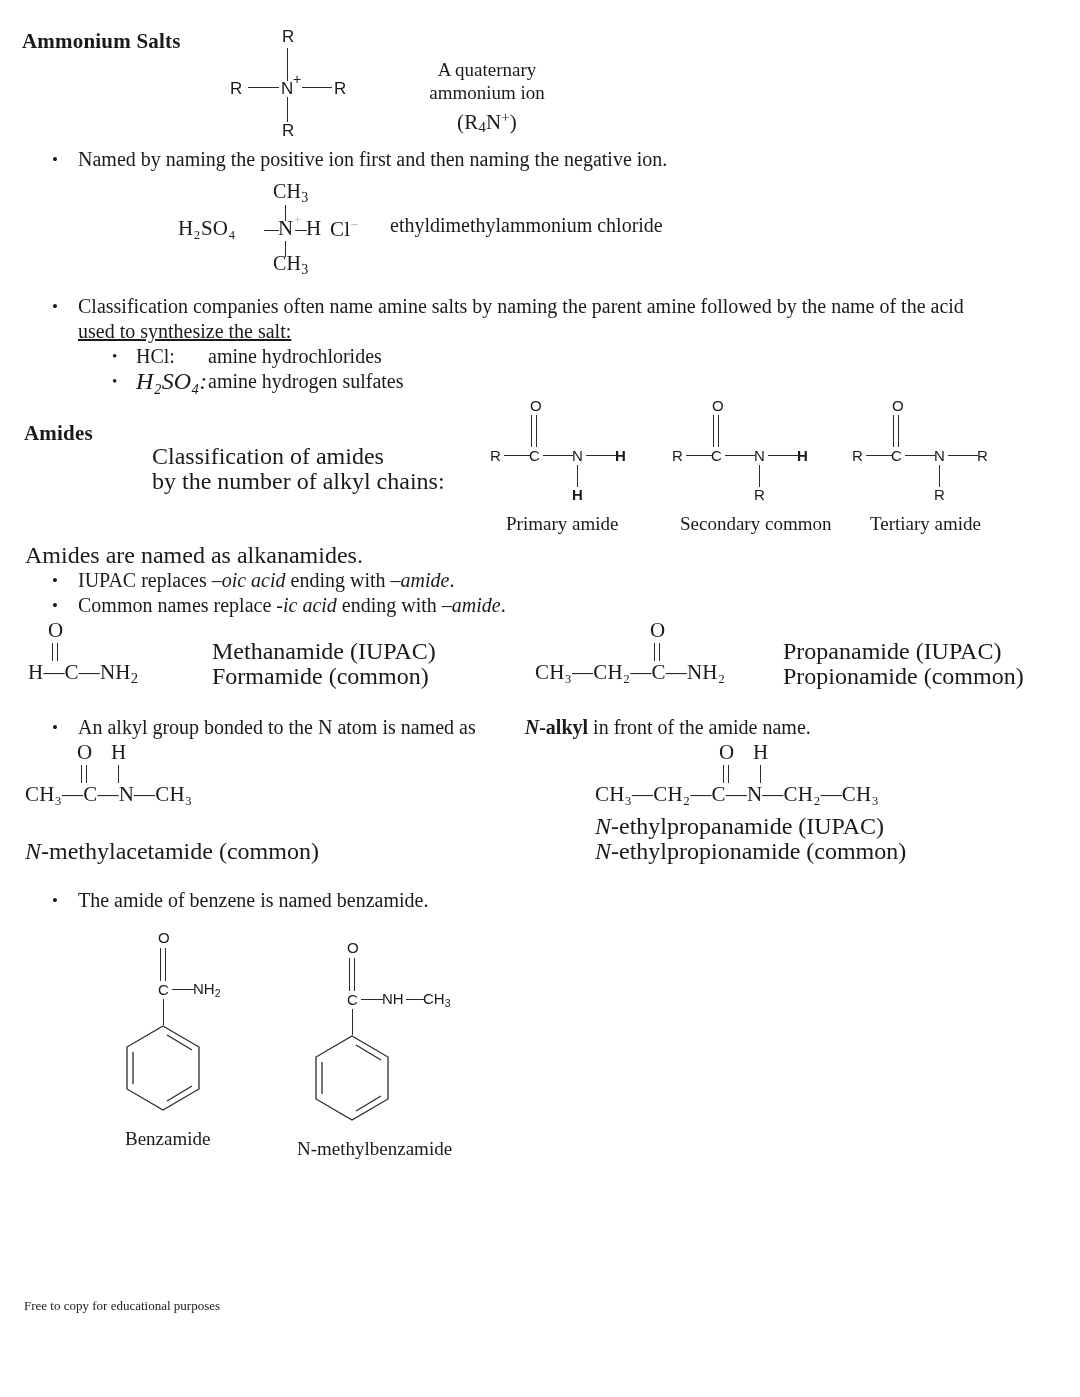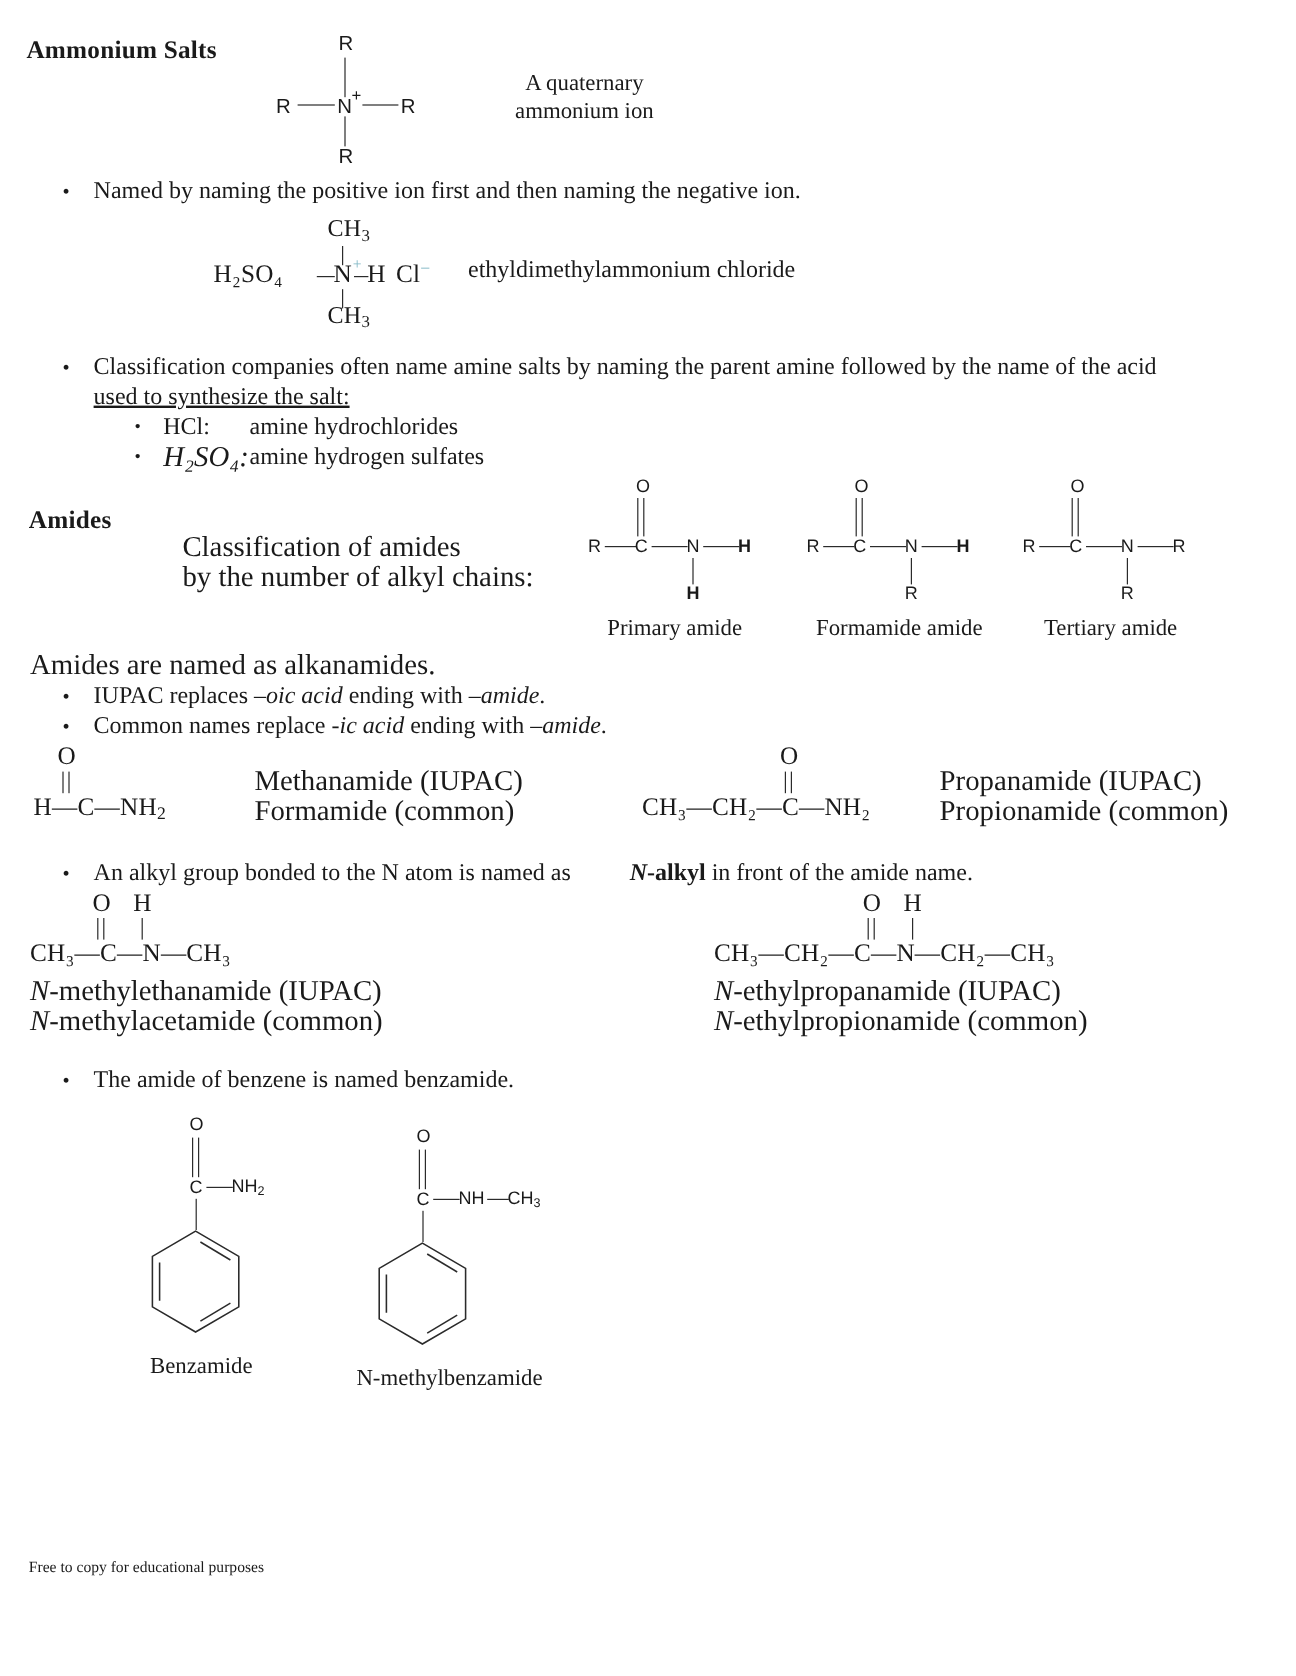--- a/index.html
+++ b/index.html
@@ -105,20 +105,23 @@
   <div class="abs atom-lg" style="left:112px; top:52px;">R</div>
 
   <div class="abs vbond" style="left:65px; top:69px; height:25px;"></div>
 
   <div class="abs atom-lg" style="left:60px; top:94px;">R</div>
 </div>
 
 <div class="abs" style="left:372px; top:58px; width:230px; text-align:center;">
   <div class="body-text" style="font-size:19px; line-height:23px;">A quaternary</div>
   <div class="body-text" style="font-size:19px; line-height:23px;">ammonium ion</div>
+  <div class="formula" style="font-size:21px; line-height:26px;">
+    <span>(R</span><sub>4</sub><span>N</span><sup>+</sup><span>)</span>
+  </div>
 </div>
 
 <div class="abs bullet-row" style="left:52px; top:147px; width:990px;">
   <div class="bullet-dot">•</div>
   <div class="bullet-text">Named by naming the positive ion first and then naming the negative ion.</div>
 </div>
 
 <div class="abs" style="left:178px; top:180px; width:520px; height:100px;">
 
   <div class="abs formula" style="left:95px; top:0px; font-size:20px;">
@@ -196,21 +199,21 @@
   <div class="abs vbond" style="left:46px; top:17px; height:32px;"></div>
   <div class="abs atom" style="left:0px; top:50px;">R</div>
   <div class="abs hbond" style="left:14px; top:57px; width:26px;"></div>
   <div class="abs atom" style="left:39px; top:50px;">C</div>
   <div class="abs hbond" style="left:53px; top:57px; width:30px;"></div>
   <div class="abs atom" style="left:82px; top:50px;">N</div>
   <div class="abs hbond" style="left:96px; top:57px; width:30px;"></div>
   <div class="abs atom-b" style="left:125px; top:50px;">H</div>
   <div class="abs vbond" style="left:87px; top:67px; height:22px;"></div>
   <div class="abs atom" style="left:82px; top:89px;">R</div>
-  <div class="abs cap-serif" style="left:8px; top:115px; white-space:nowrap;">Formamide amide</div>
+  <div class="abs cap-serif" style="left:8px; top:115px; white-space:nowrap;">Secondary common</div>
 </div>
 
 <div class="abs" style="left:852px; top:398px; width:165px; height:140px;">
   <div class="abs atom" style="left:40px; top:0px;">O</div>
   <div class="abs vbond" style="left:41px; top:17px; height:32px;"></div>
   <div class="abs vbond" style="left:46px; top:17px; height:32px;"></div>
   <div class="abs atom" style="left:0px; top:50px;">R</div>
   <div class="abs hbond" style="left:14px; top:57px; width:26px;"></div>
   <div class="abs atom" style="left:39px; top:50px;">C</div>
   <div class="abs hbond" style="left:53px; top:57px; width:30px;"></div>
@@ -262,21 +265,20 @@
   <div class="bullet-text"><span>An alkyl group bonded to the N atom is named as </span><b class="bd" style="font-style:italic;"><i style="font-style:normal;margin-left:44px;"><span style="font-style:italic;">N</span>-alkyl</i></b><span> in front of the amide name.</span></div>
 </div>
 
 <div class="abs" style="left:25px; top:740px; width:260px; height:125px;">
   <div class="abs formula" style="left:52px; top:0px;">O</div>
   <div class="abs formula" style="left:86px; top:0px;">H</div>
   <div class="abs vbond" style="left:56px; top:25px; height:18px;"></div>
   <div class="abs vbond" style="left:61px; top:25px; height:18px;"></div>
   <div class="abs vbond" style="left:93px; top:25px; height:18px;"></div>
   <div class="abs formula" style="left:0px; top:42px;">CH₃—C—N—CH₃</div>
-  <div class="abs body-text" style="left:0px; top:74px; white-space:nowrap;"><i class="it">N</i><span>-methylethanamide (IUPAC)</span></div>
   <div class="abs body-text" style="left:0px; top:99px; white-space:nowrap;"><i class="it">N</i><span>-methylacetamide (common)</span></div>
 </div>
 
 <div class="abs" style="left:595px; top:740px; width:330px; height:125px;">
   <div class="abs formula" style="left:124px; top:0px;">O</div>
   <div class="abs formula" style="left:158px; top:0px;">H</div>
   <div class="abs vbond" style="left:128px; top:25px; height:18px;"></div>
   <div class="abs vbond" style="left:133px; top:25px; height:18px;"></div>
   <div class="abs vbond" style="left:165px; top:25px; height:18px;"></div>
   <div class="abs formula" style="left:0px; top:42px;">CH₃—CH₂—C—N—CH₂—CH₃</div>

